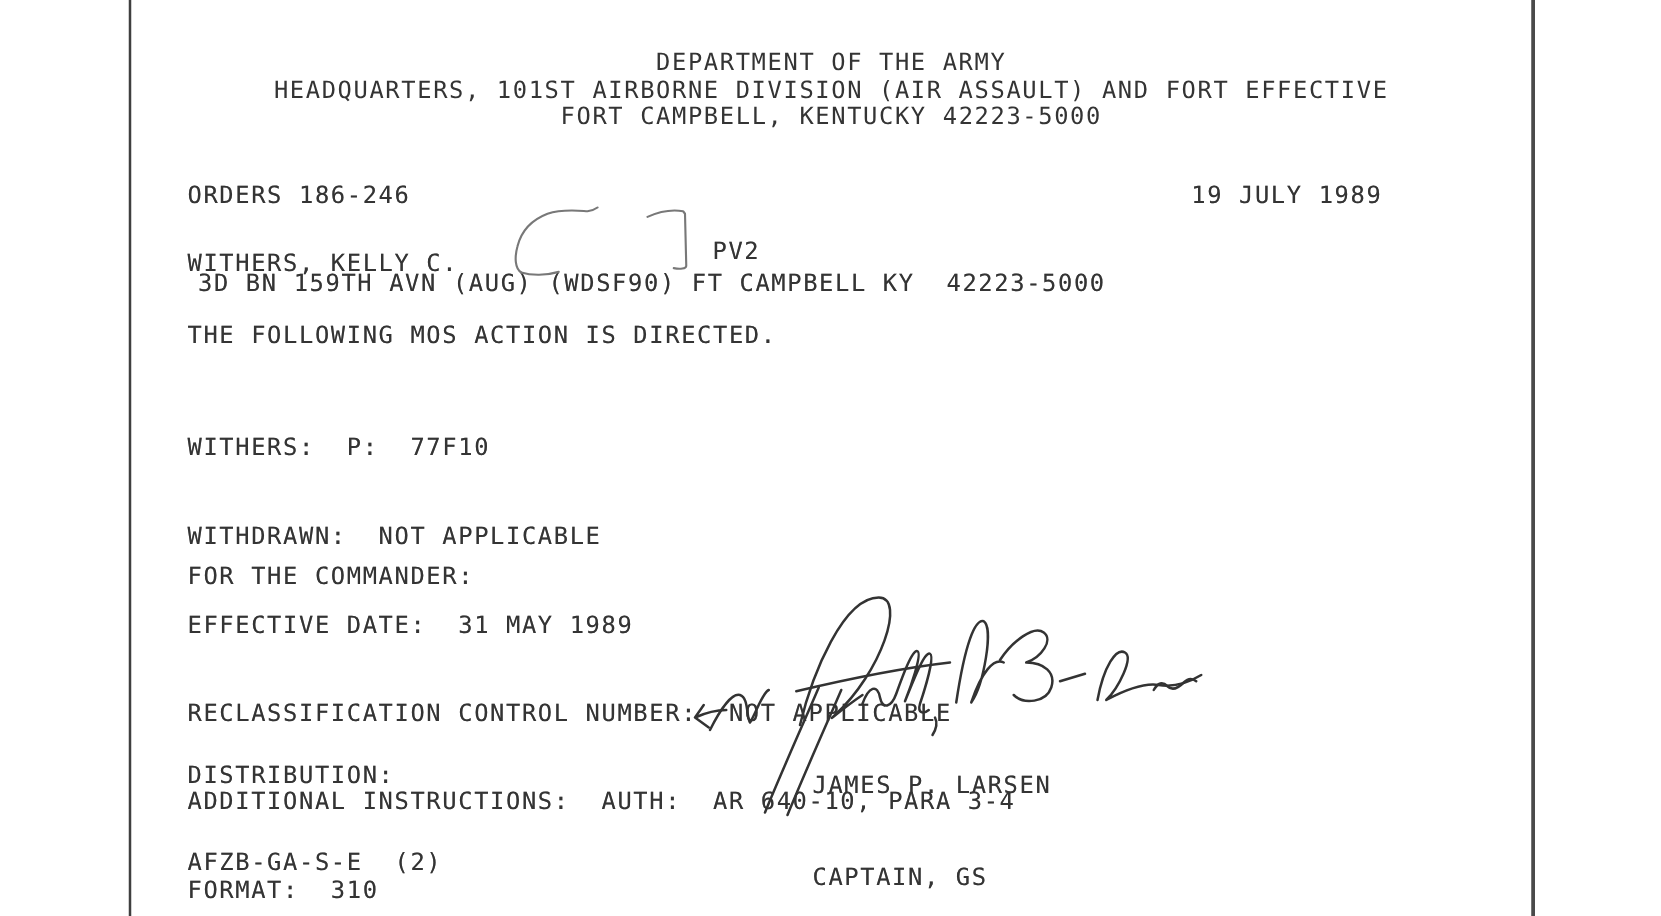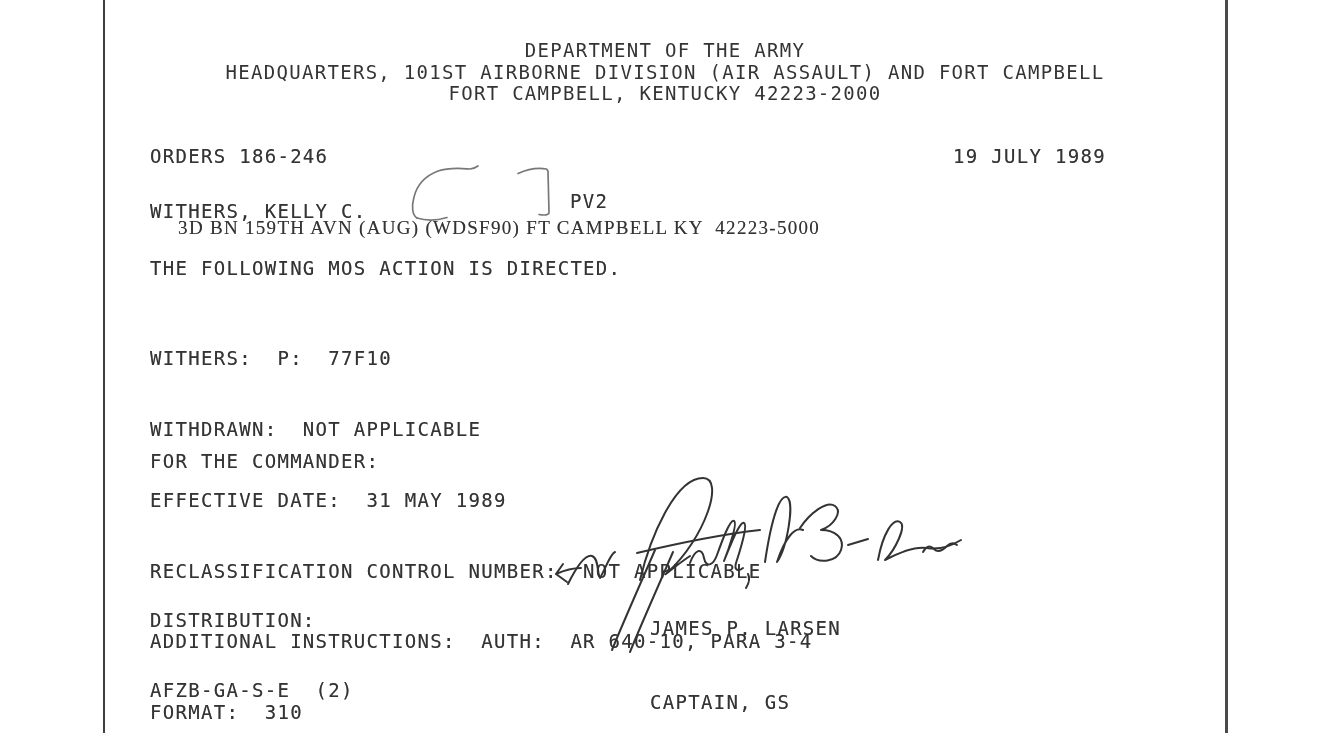--- a/index.html
+++ b/index.html
@@ -44,30 +44,30 @@
 </head>
 <body>
 
 <div class="page">
 
   <div class="rule left"></div>
   <div class="rule right"></div>
 
   <div class="header">
     <div>DEPARTMENT OF THE ARMY</div>
-    <div>HEADQUARTERS, 101ST AIRBORNE DIVISION (AIR ASSAULT) AND FORT CAMPBELL</div>
-    <div>FORT CAMPBELL, KENTUCKY  42223-2000</div>
+    <div>HEADQUARTERS, 101ST AIRBORNE DIVISION (AIR ASSAULT) AND FORT EFFECTIVE</div>
+    <div>FORT CAMPBELL, KENTUCKY  42223-5000</div>
   </div>
 
   <div class="t" style="left:150px; top:145px;">ORDERS 186-246</div>
   <div class="t" style="left:953px; top:145px;">19 JULY 1989</div>
 
   <div class="t" style="left:150px; top:182px;margin-top:18px;">WITHERS, KELLY C.</div>
   <div class="t" style="left:553px; top:190px;margin-left:17px;">PV2</div>
-  <div class="t" style="left:166px; top:216px;font-family:Liberation Serif, serif;">  3D BN 159TH AVN (AUG) (WDSF90) FT CAMPBELL KY  42223-5000</div>
+  <div class="t" style="left:133px; top:216px;">  3D BN 159TH AVN (AUG) (WDSF90) FT CAMPBELL KY  42223-5000</div>
 
   <svg style="left:405px; top:158px;" width="165" height="70" viewBox="0 0 165 70">
     <path class="pencil" d="M 12 60 C 20 62.5, 32 62.5, 42 59.5"></path>
     <path class="pencil" d="M 12 60 C 7 57, 6.5 48, 9 39 C 12 27, 20 18, 33 13 C 45 9, 57 10.5, 65 11 C 68.5 10.5, 71 9.5, 73 8"></path>
     <path class="pencil" d="M 113 15.5 C 123 11, 133 9.5, 141.5 11 L 143 13 L 144 54.5 C 144 57, 139 57.5, 134 56.5"></path>
   </svg>
 
   <div class="t" style="left:150px; top:257px;">THE FOLLOWING MOS ACTION IS DIRECTED.</div>
 
   <div class="t details" style="left:150px; top:300px;">

